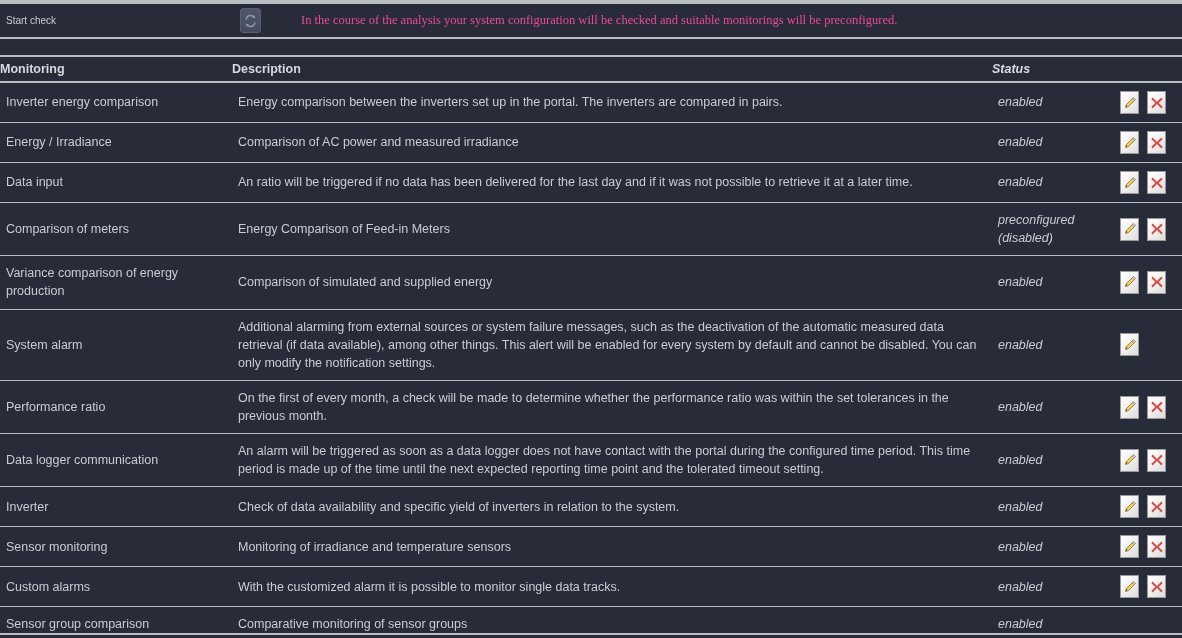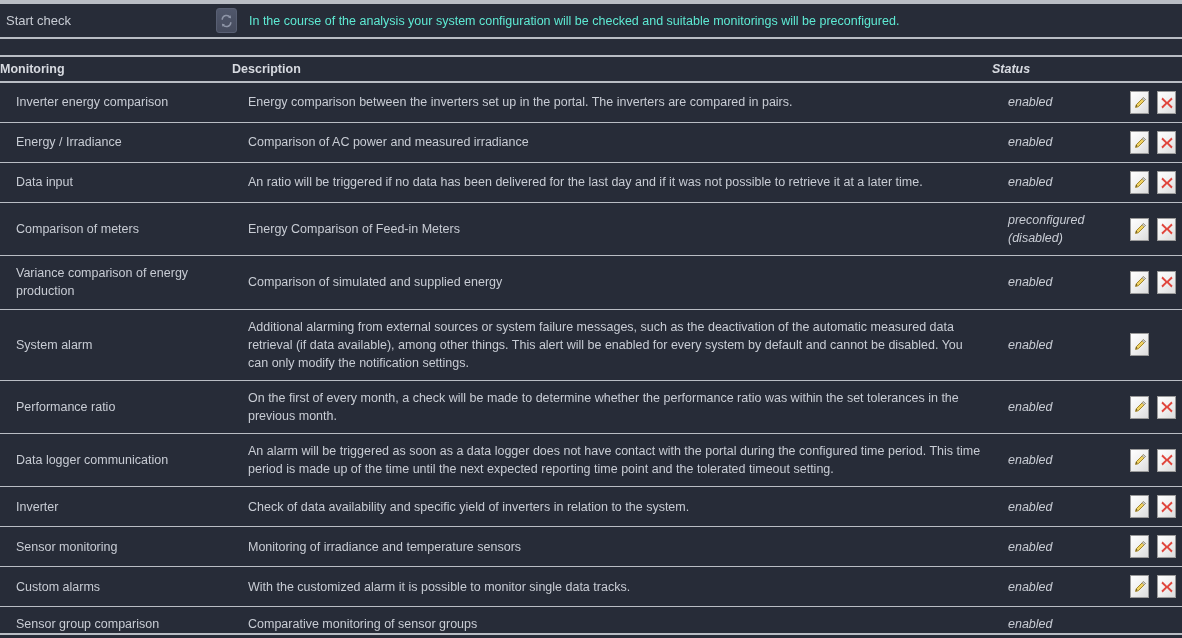--- a/index.html
+++ b/index.html
@@ -37,42 +37,43 @@
   }
 
   
   .startcheck-row {
     display: flex;
     align-items: center;
     min-height: 30px;
     padding: 4px 0;
   }
   .startcheck-label {
-    width: 216px;
+    width: 240px;
     padding-left: 6px;
-    font-size: 13px;
+    font-size: 10px;
     color: #c8ccd4;
   }
   .refresh-btn {
     width: 21px;
     height: 25px;
     background: linear-gradient(#50576b, #464c5e);
     border: 1px solid #585f73;
     border-radius: 3px;
     display: flex;
     align-items: center;
     justify-content: center;
     cursor: pointer;
     flex: 0 0 auto;
   }
   .refresh-btn svg { display:block; }
   .startcheck-text {
-    padding-left: 12px;
+    padding-left: 40px;
     font-size: 12.5px;
-    color: #5eead4;
+    color: #ec4899;
+    font-family: Liberation Serif, serif;
   }
 
   .spacer-band { height: 16px; background: #272c38; }
 
   
   table.grid {
     width: 1182px;
     border-collapse: collapse;
     table-layout: fixed;
   }
@@ -81,21 +82,21 @@
     font-size: 12.5px;
     font-weight: bold;
     color: #d7dae0;
     padding: 5px 6px 5px 0;
     border-bottom: 2px solid #b9bdc4;
     vertical-align: middle;
   }
   table.grid td {
     font-size: 12.5px;
     color: #c8ccd4;
-    padding: 8px 6px 8px 16px;
+    padding: 8px 6px 8px 6px;
     border-bottom: 1px solid #b9bdc4;
     vertical-align: middle;
     line-height: 1.45;
   }
   .col-name    { width: 232px; }
   .col-desc    { width: 760px; }
   .col-status  { width: 122px; }
   .col-actions { width: 68px; }
 
   td.desc-cell { padding-left: 0; margin-left: 35px; }

